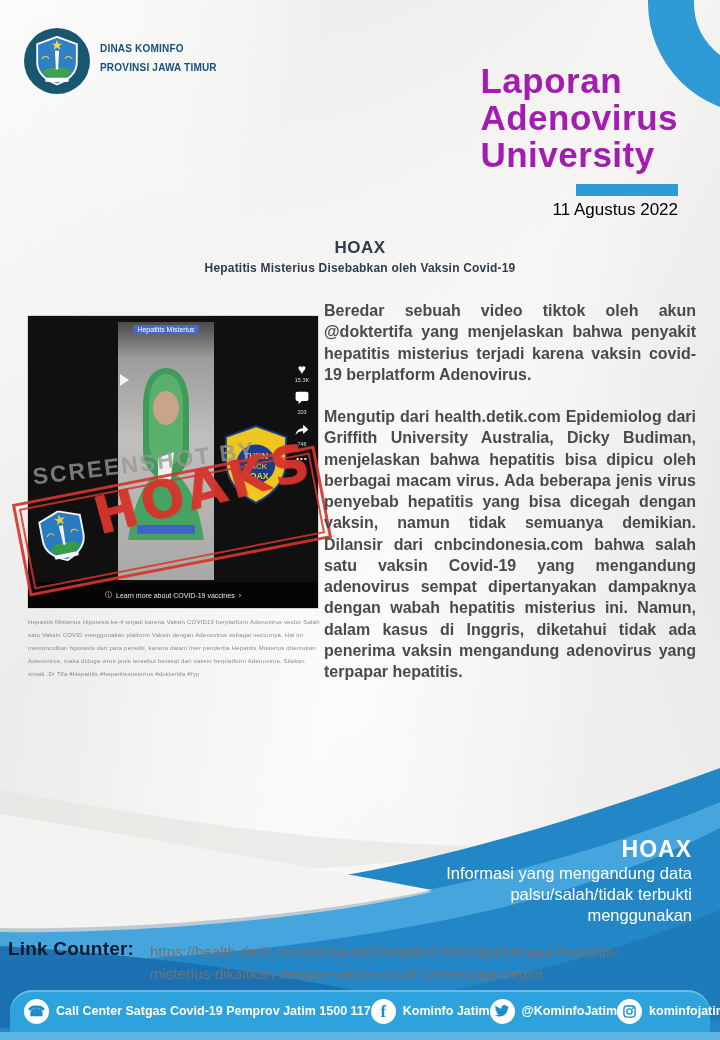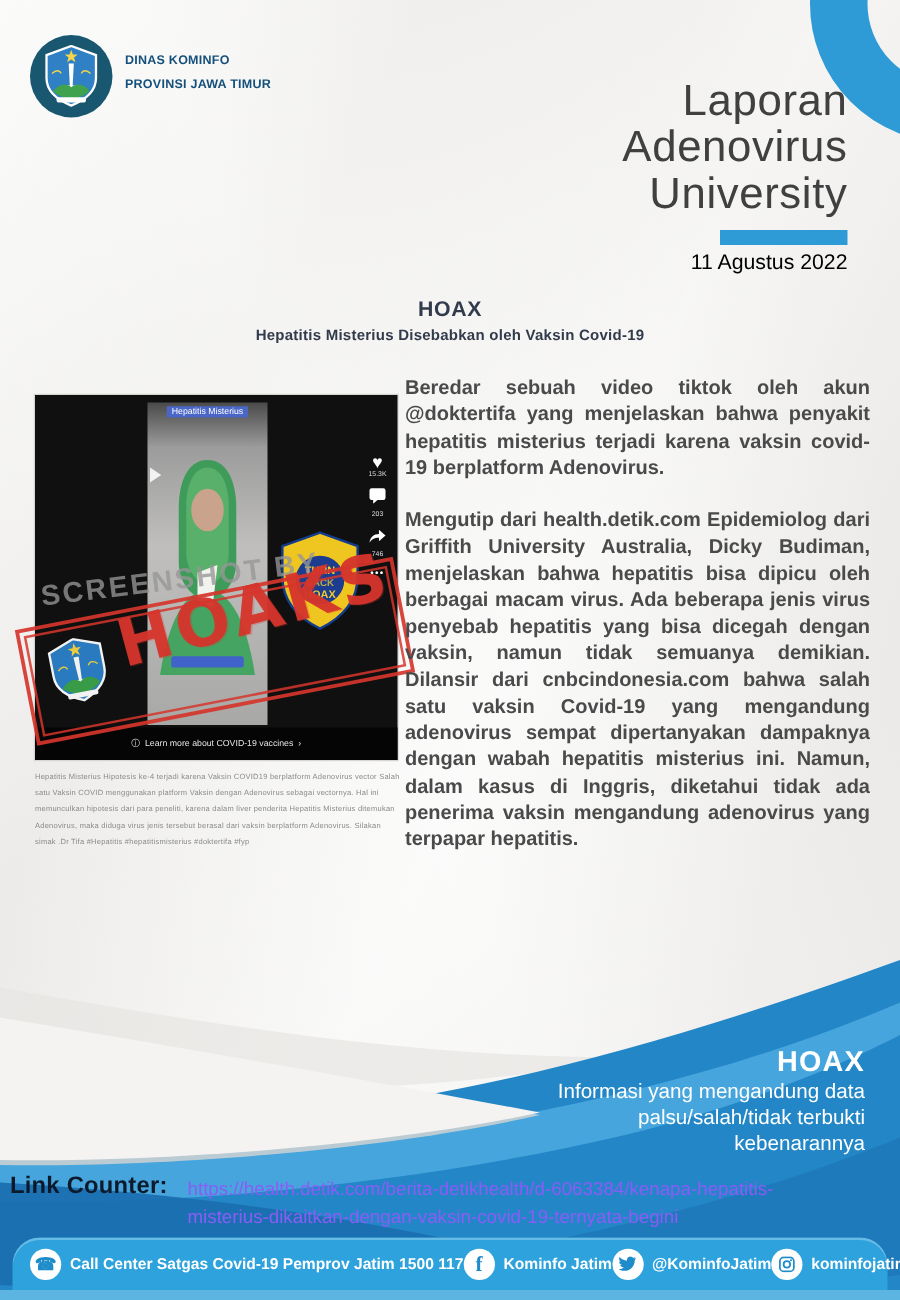--- a/index.html
+++ b/index.html
@@ -13,22 +13,22 @@
   }
   .abs{position:absolute;}
   
   .ring{left:648px;top:-108px;width:222px;height:222px;border-radius:50%;
     border:46px solid #2E9BD6;box-sizing:border-box;}
   
   .logo-circle{left:24px;top:28px;width:66px;height:66px;border-radius:50%;
     background:#19566F;display:flex;align-items:center;justify-content:center;}
   .org{left:100px;top:39px;font-size:10px;line-height:19px;font-weight:bold;
     color:#15507B;letter-spacing:.2px;}
-  .title{top:62px;right:42px;text-align:right;font-size:35px;line-height:37px;
-    font-weight:normal;color:#404040;letter-spacing:.5px;}
+  .title{top:62px;right:42px;text-align:left;font-size:35px;line-height:37px;
+    font-weight:bold;color:#a21caf;letter-spacing:.5px;}
   .title-bar{top:184px;right:42px;width:102px;height:12px;background:#2E9BD6;}
   .date{top:200px;right:42px;font-size:17px;color:#000000;font-weight:500;}
   
   .verdict-wrap{top:238px;left:0;right:0;text-align:center;color:#323B4B;}
   .verdict-label{font-size:17px;font-weight:bold;letter-spacing:.5px;}
   .verdict-claim{font-size:12px;font-weight:bold;margin-top:3px;letter-spacing:.2px;}
   
   .card{left:28px;top:316px;width:290px;height:292px;background:#101010;
     box-shadow:0 0 0 1px #d8d6d3;}
   .vid{left:90px;top:6px;width:96px;height:258px;
@@ -58,21 +58,21 @@
   
   .article{left:324px;top:300px;width:372px;color:#4A4A4A;font-size:16px;line-height:1.33;
     text-align:justify;}
   .article p{margin:0 0 21px 0;font-weight:bold;}
   
   .waves{left:0;top:750px;width:720px;height:290px;}
   .hoax-def{top:836px;right:28px;text-align:right;color:#fff;}
   .hoax-def .big{font-size:23px;font-weight:bold;letter-spacing:1px;}
   .hoax-def .line{font-size:16.5px;line-height:21px;}
   .lc-label{left:8px;top:938px;font-size:19px;font-weight:bold;color:#0D1A2B;letter-spacing:.2px;}
-  .lc-url{left:150px;top:941px;width:560px;font-size:15px;line-height:22px;color:#8b5cf6;font-weight:500;}
+  .lc-url{left:150px;top:941px;width:560px;font-size:15px;line-height:22px;color:#737373;font-weight:500;}
   .footer-bar{left:10px;top:990px;width:700px;height:42px;background:#2DA2DC;
     border-radius:22px 22px 0 0;box-shadow:inset 0 2px 0 rgba(255,255,255,.28);
     display:flex;align-items:center;justify-content:space-between;padding:0 14px;box-sizing:border-box;}
   .bottom-band{left:0;top:1032px;width:720px;height:8px;background:#5BB5E0;}
   .f-item{display:flex;align-items:center;gap:7px;color:#fff;font-weight:bold;font-size:12.5px;white-space:nowrap;}
   .f-badge{width:25px;height:25px;border-radius:50%;background:#fff;color:#1E8CC8;
     display:flex;align-items:center;justify-content:center;flex:0 0 auto;font-size:14px;}
   .fb-f{font-family:"Liberation Serif",serif;font-weight:bold;font-size:17px;line-height:1;}
 </style>
 </head>
@@ -180,21 +180,21 @@
   <path d="M0 74 C120 92 250 112 432 142 C300 172 120 184 0 182 Z" fill="#D8D5D1" opacity="0.8"></path>
   <path d="M0 64 C120 84 250 106 432 140 C300 168 120 180 0 178 Z" fill="#F4F3F1"></path>
   <path d="M0 196 C140 204 300 224 430 258 C310 278 120 284 0 278 Z" fill="#1B6FB0" opacity="0.95"></path>
   <path d="M720 160 C600 210 430 252 240 276 C400 288 600 284 720 270 Z" fill="#1E77B8" opacity="0.8"></path>
 </svg>
 
 <div class="abs hoax-def">
   <div class="big">HOAX</div>
   <div class="line">Informasi yang mengandung data</div>
   <div class="line">palsu/salah/tidak terbukti</div>
-  <div class="line">kebenarannya</div>
+  <div class="line">menggunakan</div>
 </div>
 
 <div class="abs lc-label">Link Counter:</div>
 <div class="abs lc-url">
   <div>https://health.detik.com/berita-detikhealth/d-6063384/kenapa-hepatitis-</div>
   <div>misterius-dikaitkan-dengan-vaksin-covid-19-ternyata-begini</div>
 </div>
 
 <div class="abs footer-bar">
   <div class="f-item">

